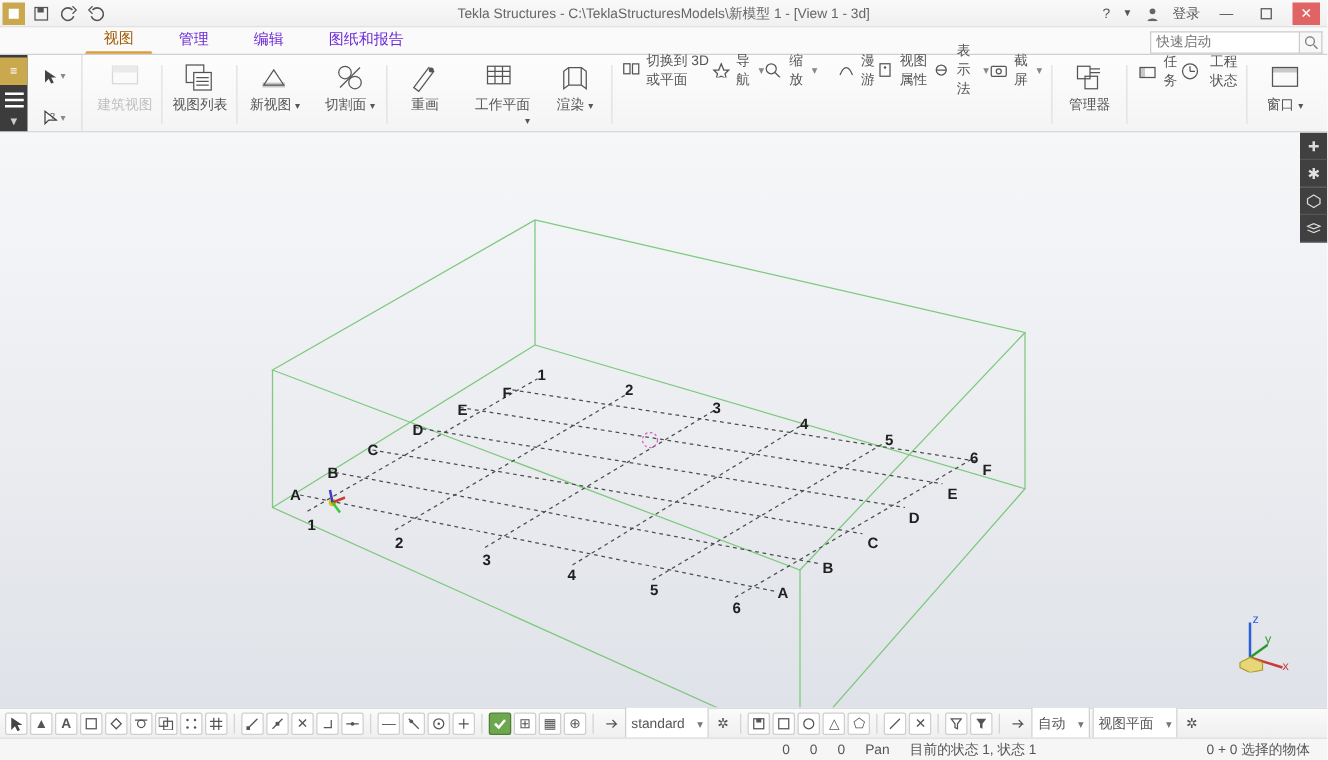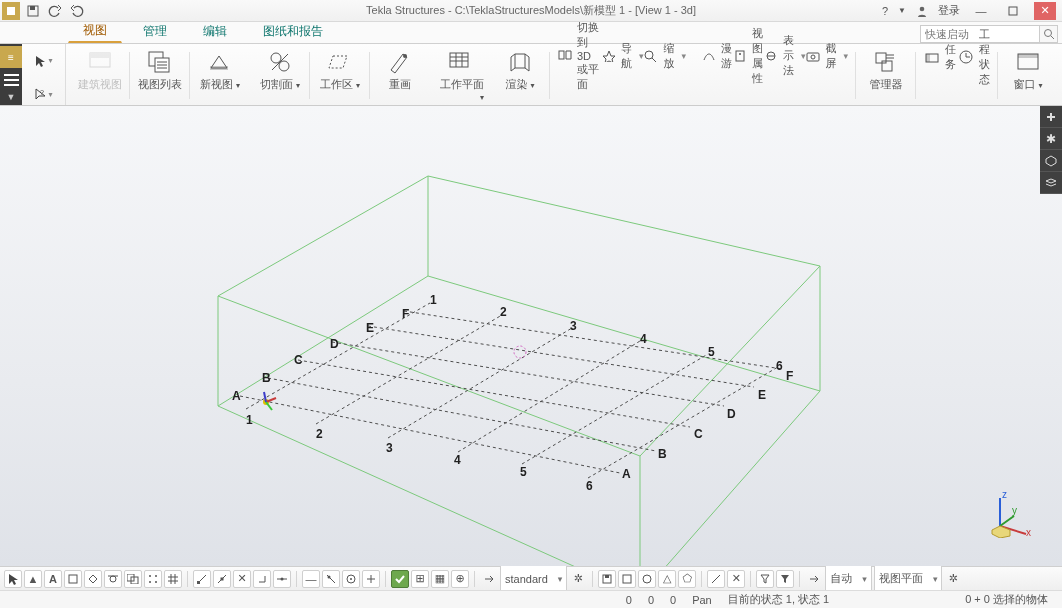--- a/index.html
+++ b/index.html
@@ -46,21 +46,21 @@
     height: 22px; display:flex; align-items:flex-end;
     border-bottom: 1px solid #d0d0d0;
     background:#fafafa;
     padding-left: 22px;
     position: relative;
   }
   .menubar .spacer-left { width: 46px;}
   .menubar .tab {
     padding: 3px 14px 2px;
     font-size: 12px;
-    color:#0f766e;
+    color:#6d28d9;
     border:1px solid transparent;
     margin-right:6px;
   }
   .menubar .tab.active {
     color:#a05a00;
     border-bottom: 2px solid #d9a03c;
   }
   .menubar .quick-launch {
     margin-left:auto;
     display:flex;
@@ -343,30 +343,20 @@
             <svg width="26" height="24">
               <circle cx="9" cy="8" r="5" fill="none" stroke="#555"></circle>
               <circle cx="17" cy="16" r="5" fill="none" stroke="#555"></circle>
               <line x1="5" y1="20" x2="21" y2="4" stroke="#555"></line>
             </svg>
           </div>
         <div class="lbl"><span>切割面</span> <span style="font-size:8px;">▾</span></div>
       </div>
     </div>
 
-    <div class="rgroup sep">
-      <div class="big-btn">
-        <div class="icon-slot">
-            <svg width="26" height="24">
-              <path d="M6 6l14 0-4 12-14 0z" fill="none" stroke="#555" stroke-dasharray="2 2"></path>
-            </svg>
-          </div>
-        <div class="lbl"><span>工作区</span> <span style="font-size:8px;">▾</span></div>
-      </div>
-    </div>
 
     <div class="rgroup">
       <div class="big-btn">
         <div class="icon-slot">
             <svg width="26" height="24">
               <path d="M4 20l12-16 4 3-12 16z" fill="none" stroke="#555"></path>
               <circle cx="18" cy="6" r="2" fill="#555"></circle>
             </svg>
           </div>
         <div class="lbl">重画</div>

